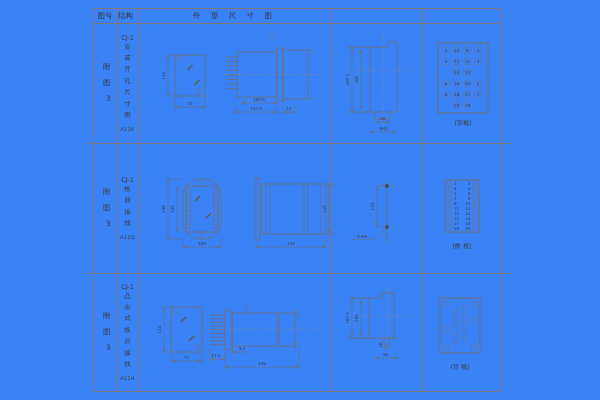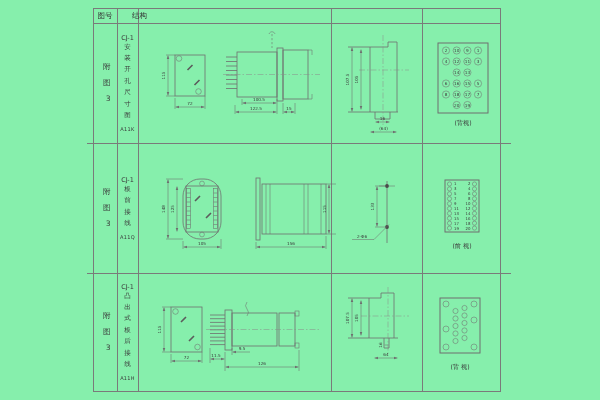--- a/index.html
+++ b/index.html
@@ -1,16 +1,16 @@
 <!DOCTYPE html>
 <html><head>
 <meta charset="utf-8">
 <style>
   html,body{margin:0;padding:0;background:#e8e8e8;}
-  .screen{position:relative;width:600px;height:400px;background:#86efac;overflow:hidden;
+  .screen{position:relative;width:600px;height:400px;background:#3b82f6;overflow:hidden;
           font-family:"DejaVu Sans",sans-serif;color:#3a3a3a;}
   .hline,.vline{position:absolute;background:#7a7a7a;}
   .hline{height:1px;}
   .vline{width:1px;}
   .cell{position:absolute;display:flex;align-items:center;justify-content:center;text-align:center;}
   .hdr{font-size:7.5px;color:#333;white-space:pre;}
   .vtext{width:11px;word-break:break-all;line-height:2.1;font-size:7.5px;text-align:right;}
   .structure{flex-direction:column;gap:0;}
   .model{font-size:6.5px;}
   .desc{width:9px;word-break:break-all;line-height:1.75;font-size:6.5px;text-align:center;}
@@ -47,21 +47,22 @@
   <div class="hline" style="left:87px;top:273px;width:424px;"></div>
   <div class="hline" style="left:93px;top:391px;width:408px;"></div>
   <div class="vline" style="left:93px;top:8px;height:384px;"></div>
   <div class="vline" style="left:117px;top:8px;height:384px;"></div>
   <div class="vline" style="left:138px;top:8px;height:384px;"></div>
   <div class="vline" style="left:331px;top:8px;height:384px;"></div>
   <div class="vline" style="left:422px;top:8px;height:384px;"></div>
   <div class="vline" style="left:500px;top:8px;height:384px;"></div>
 
   <div class="cell hdr" style="left:93px;top:8px;width:24px;height:15px;">图号</div>
-  <div class="cell hdr" style="left:129px;top:8px;width:21px;height:15px;">结构</div>
+  <div class="cell hdr" style="left:115px;top:8px;width:21px;height:15px;">结构</div>
+  <div class="cell hdr" style="left:138px;top:8px;width:193px;height:15px;letter-spacing:4px;">外 形 尺 寸 图</div>
 
   <div class="cell" style="left:93px;top:23px;width:24px;height:120px;">
     <div class="vtext">附图3</div>
   </div>
   <div class="cell structure" style="left:117px;top:23px;width:21px;height:120px;">
     <div class="model">CJ-1</div>
     <div class="desc">安装开孔尺寸图</div>
     <div class="code">A11K</div>
   </div>
 

